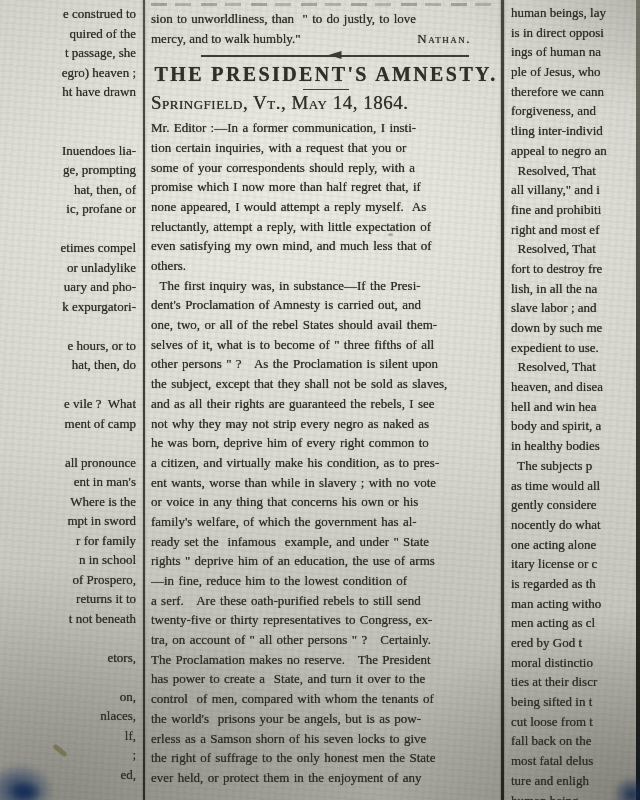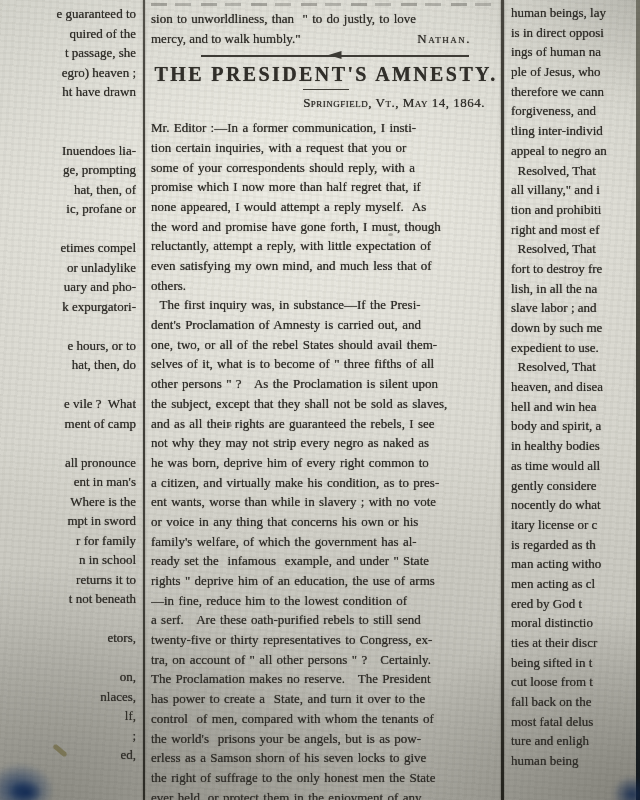--- a/index.html
+++ b/index.html
@@ -42,22 +42,22 @@
       rgba(52,50,45,.45) 24px 40px, transparent 40px 50px);}
   .intro-line{height:20px;line-height:20px;white-space:pre;word-spacing:1px;}
   .intro-row{display:flex;justify-content:space-between;height:20px;line-height:20px;padding-right:30px;}
   .byline{font-variant:small-caps;letter-spacing:1.5px;}
   .divider{position:relative;height:1.6px;background:#3e3c36;margin:6px 32px 4px 50px;}
   .divider:after{content:"";position:absolute;left:50%;top:-4.2px;transform:translateX(-50%);
     border-right:13px solid #3c3a34;border-top:4.6px solid transparent;border-bottom:4.6px solid transparent;}
   .headline{font-weight:bold;font-size:20px;letter-spacing:2.4px;text-align:center;
     white-space:nowrap;height:26px;line-height:26px;margin-top:2px;}
   .headline-underline{width:46px;height:1.6px;background:#3e3c36;margin:2px auto 3px;}
-  .dateline{font-variant:small-caps;font-size:13px;letter-spacing:.5px;text-align:right;
-    padding-right:16px;height:20px;line-height:20px;}
+  .dateline{font-variant:small-caps;font-size:19px;letter-spacing:.5px;
+    padding-right:28px;height:20px;line-height:20px;}
   .article-body{margin-top:5px;}
   
   .stain-navy-bl{position:absolute;left:-10px;bottom:-14px;width:78px;height:62px;z-index:2;
     background:radial-gradient(62% 62% at 38% 62%, rgba(24,50,92,.95), rgba(24,50,92,0) 72%);filter:blur(2px);}
   .stain-navy-bl2{position:absolute;left:6px;bottom:-2px;width:40px;height:24px;z-index:2;
     background:radial-gradient(55% 65% at 50% 60%, rgba(20,44,84,.98), rgba(20,44,84,0) 75%);filter:blur(1px);}
   .stain-navy-br{position:absolute;right:-8px;bottom:-10px;width:46px;height:44px;z-index:2;
     background:radial-gradient(60% 60% at 65% 65%, rgba(18,40,78,.9), rgba(18,40,78,0) 72%);filter:blur(2px);}
   .smudge-olive{position:absolute;left:52px;top:748px;width:16px;height:5px;background:#76704d;
     border-radius:3px;transform:rotate(40deg);opacity:.85;filter:blur(.4px);z-index:2;}
@@ -76,21 +76,21 @@
   <div class="stain-navy-br"></div>
   <div class="smudge-olive"></div>
   <div class="speck-a"></div>
   <div class="speck-b"></div>
 
   <div class="rule-left"></div>
   <div class="rule-right"></div>
   <div class="edge-right"></div>
 
   <div class="col-left">
-      <div class="lline">e guaranteed to</div>
+      <div class="lline">e construed to</div>
       <div class="lline">quired of the</div>
       <div class="lline">t passage, she</div>
       <div class="lline">egro) heaven ;</div>
       <div class="lline">ht have drawn</div>
       <div class="lline"></div>
       <div class="lline"></div>
       <div class="lline">Inuendoes lia-</div>
       <div class="lline">ge, prompting</div>
       <div class="lline">hat, then, of</div>
       <div class="lline">ic, profane or</div>
@@ -105,20 +105,21 @@
       <div class="lline"></div>
       <div class="lline">e vile ?  What</div>
       <div class="lline">ment of camp</div>
       <div class="lline"></div>
       <div class="lline">all pronounce</div>
       <div class="lline">ent in man's</div>
       <div class="lline">Where is the</div>
       <div class="lline">mpt in sword</div>
       <div class="lline">r for family</div>
       <div class="lline">n in school</div>
+      <div class="lline">of Prospero,</div>
       <div class="lline">returns it to</div>
       <div class="lline">t not beneath</div>
       <div class="lline"></div>
       <div class="lline">etors,</div>
       <div class="lline"></div>
       <div class="lline">on,</div>
       <div class="lline">nlaces,</div>
       <div class="lline">lf,</div>
       <div class="lline">;</div>
       <div class="lline">ed,</div>
@@ -136,21 +137,20 @@
     <div class="divider"></div>
     <div class="headline">THE PRESIDENT'S AMNESTY.</div>
     <div class="headline-underline"></div>
     <div class="dateline">Springfield, Vt., May 14, 1864.</div>
     <div class="article-body">
         <div class="bline">Mr. Editor :—In a former communication, I insti-</div>
         <div class="bline">tion certain inquiries, with a request that you or</div>
         <div class="bline">some of your correspondents should reply, with a</div>
         <div class="bline">promise which I now more than half regret that, if</div>
         <div class="bline">none appeared, I would attempt a reply myself.  As</div>
-        <div class="bline">the word and promise have gone forth, I must, though</div>
         <div class="bline">reluctantly, attempt a reply, with little expectation of</div>
         <div class="bline">even satisfying my own mind, and much less that of</div>
         <div class="bline">others.</div>
         <div class="bline">  The first inquiry was, in substance—If the Presi-</div>
         <div class="bline">dent's Proclamation of Amnesty is carried out, and</div>
         <div class="bline">one, two, or all of the rebel States should avail them-</div>
         <div class="bline">selves of it, what is to become of " three fifths of all</div>
         <div class="bline">other persons " ?   As the Proclamation is silent upon</div>
         <div class="bline">the subject, except that they shall not be sold as slaves,</div>
         <div class="bline">and as all their rights are guaranteed the rebels, I see</div>
@@ -180,36 +180,38 @@
       <div class="rline">human beings, lay</div>
       <div class="rline">is in direct opposi</div>
       <div class="rline">ings of human na</div>
       <div class="rline">ple of Jesus, who</div>
       <div class="rline">therefore we cann</div>
       <div class="rline">forgiveness, and</div>
       <div class="rline">tling inter-individ</div>
       <div class="rline">appeal to negro an</div>
       <div class="rline">  Resolved, That</div>
       <div class="rline">all villany," and i</div>
-      <div class="rline">tion and prohibiti</div>
+      <div class="rline">fine and prohibiti</div>
       <div class="rline">right and most ef</div>
       <div class="rline">  Resolved, That</div>
       <div class="rline">fort to destroy fre</div>
       <div class="rline">lish, in all the na</div>
       <div class="rline">slave labor ; and</div>
       <div class="rline">down by such me</div>
       <div class="rline">expedient to use.</div>
       <div class="rline">  Resolved, That</div>
       <div class="rline">heaven, and disea</div>
       <div class="rline">hell and win hea</div>
       <div class="rline">body and spirit, a</div>
       <div class="rline">in healthy bodies</div>
+      <div class="rline">  The subjects p</div>
       <div class="rline">as time would all</div>
       <div class="rline">gently considere</div>
       <div class="rline">nocently do what</div>
+      <div class="rline">one acting alone</div>
       <div class="rline">itary license or c</div>
       <div class="rline">is regarded as th</div>
       <div class="rline">man acting witho</div>
       <div class="rline">men acting as cl</div>
       <div class="rline">ered by God t</div>
       <div class="rline">moral distinctio</div>
       <div class="rline">ties at their discr</div>
       <div class="rline">being sifted in t</div>
       <div class="rline">cut loose from t</div>
       <div class="rline">fall back on the</div>

